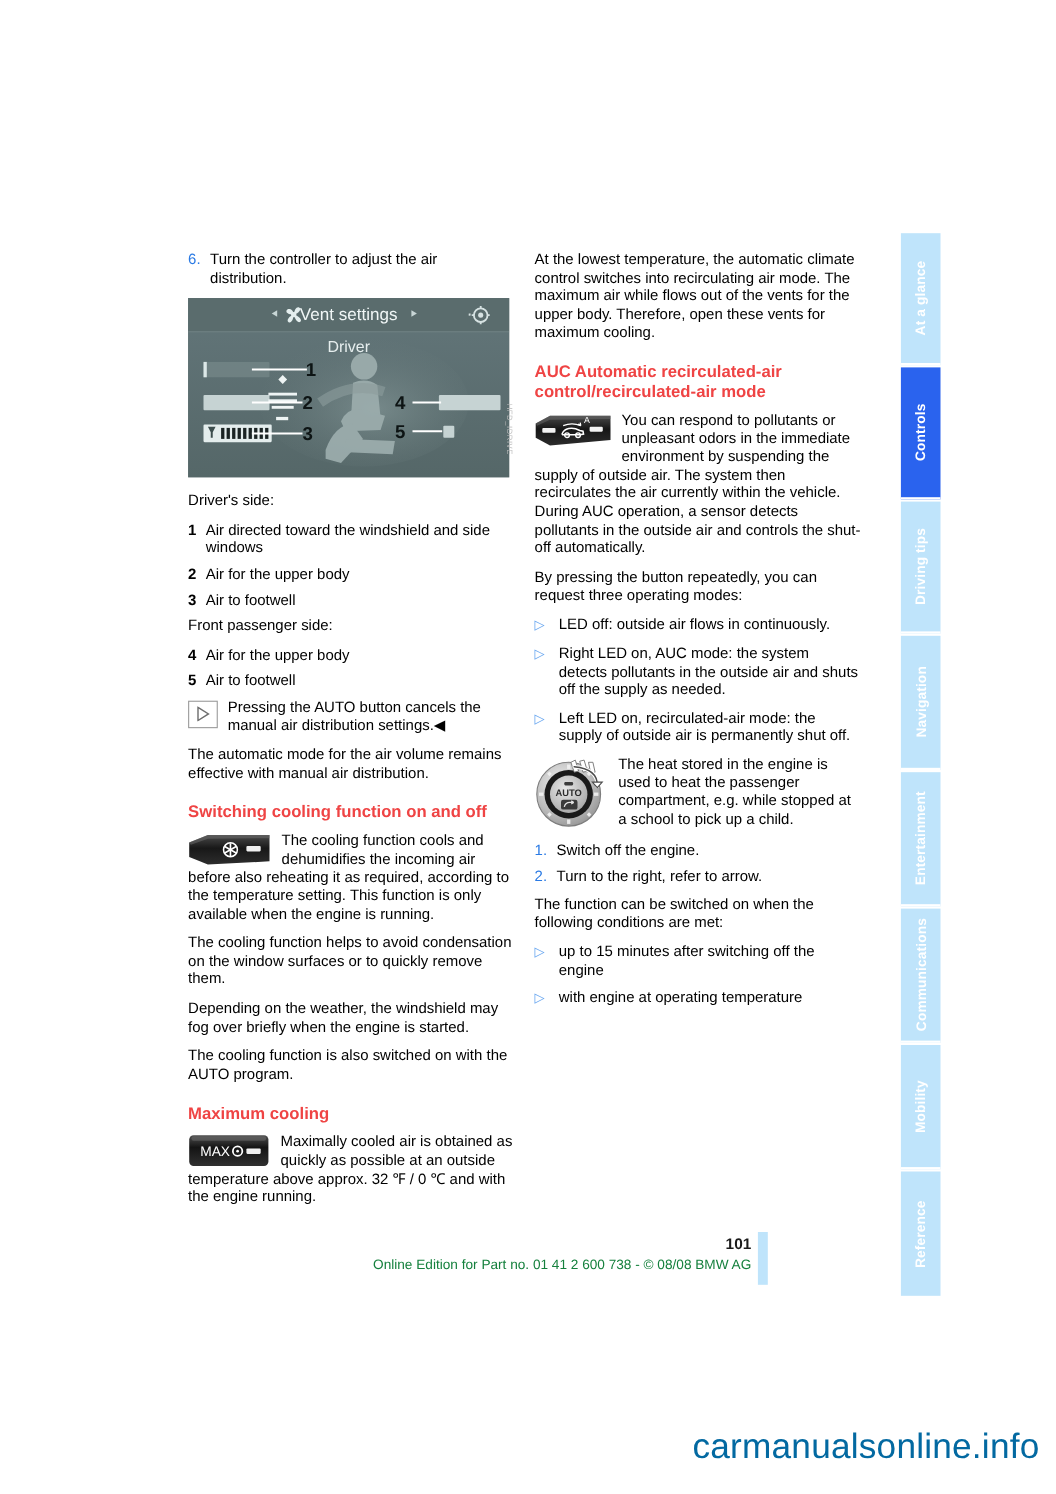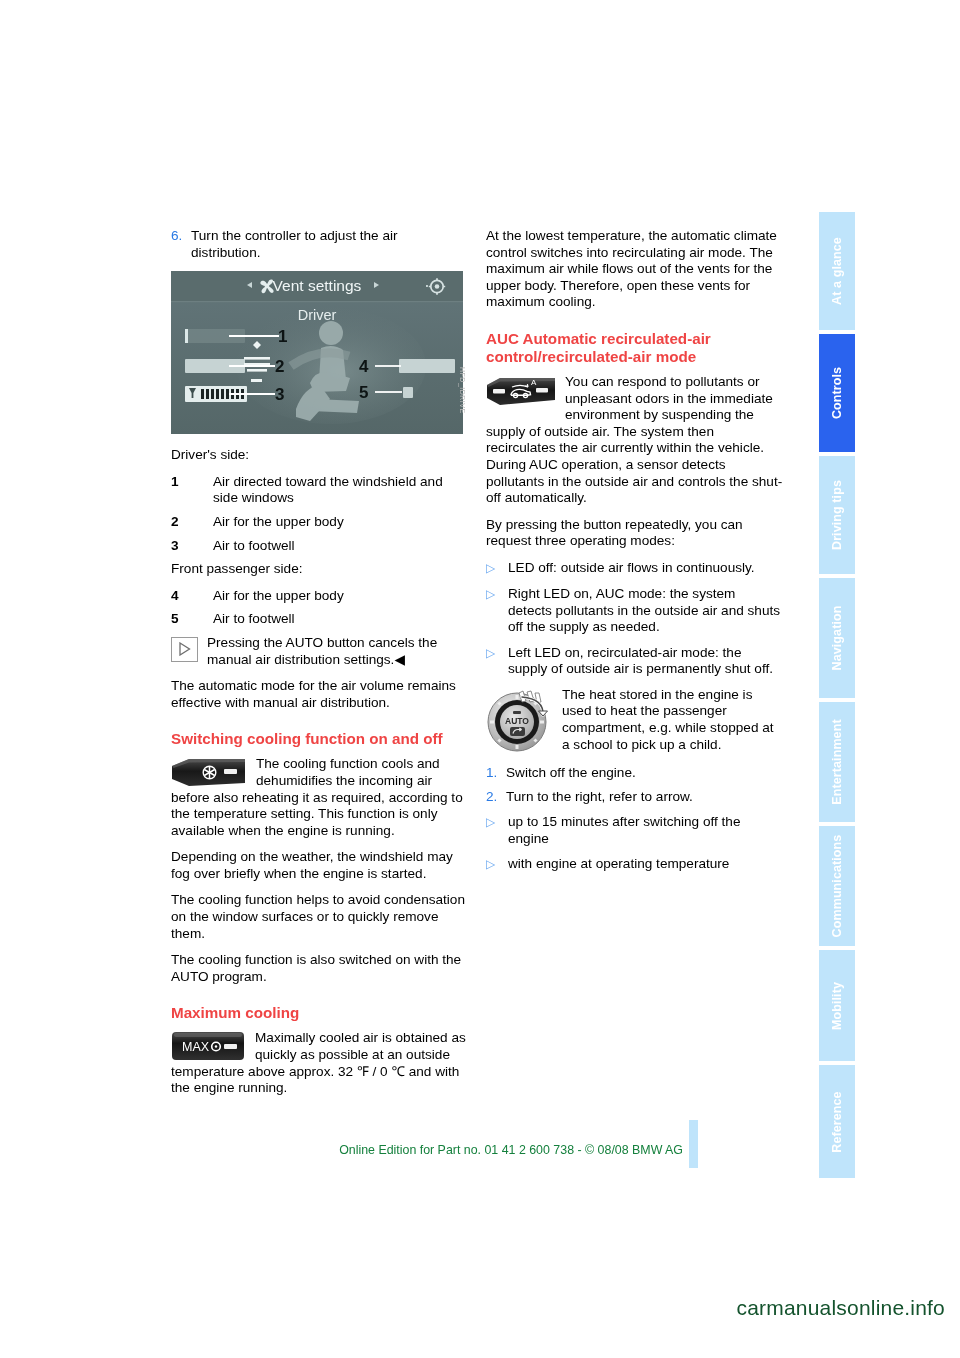--- a/index.html
+++ b/index.html
@@ -96,21 +96,21 @@
   
   .callout {
     display: flex;
     margin: 0 0 7px 0;
   }
   .callout .num {
     font-weight: bold;
     width: 16px;
     flex: 0 0 16px;
   }
-  .callout .txt { flex: 1; margin-left: 26px; }
+  .callout .txt { flex: 1; }
 
   
   .bullet {
     display: flex;
     margin: 0 0 9px 0;
   }
   .bullet .tri {
     width: 22px;
     flex: 0 0 22px;
     color: #6ba8f0;
@@ -214,22 +214,22 @@
     position: absolute;
     left: 689px; top: 1120px;
     width: 9px; height: 48px;
     background: #bfe4fb;
   }
   #watermark {
     position: absolute;
     left: 0; top: 1296px;
     width: 945px;
     text-align: right;
-    font-size: 21px;
-    color: #14532d;
+    font-size: 32px;
+    color: #0369a1;
     letter-spacing: 0.2px;
   }
 </style>
 </head>
 <body>
 
 <div id="page">
 
   <div id="tab-rail">
     <div class="tab" style="top:0px;height:120px;">
@@ -413,22 +413,22 @@
             <line x1="2.3" y1="4.5" x2="12.7" y2="10.5"></line>
             <line x1="2.3" y1="10.5" x2="12.7" y2="4.5"></line>
           </g>
           <rect x="53" y="12" width="13" height="5" rx="1" fill="#f0f0f0"></rect>
         </svg>
       </div>
       <p class="body">The cooling function cools and dehumidifies the incoming air before also reheating it as required, according to the temperature setting. This function is only available when the engine is running.</p>
       <div class="clearer"></div>
     </div>
 
+    <p class="body">The cooling function helps to avoid condensation on the window surfaces or to quickly remove them.</p>
     <p class="body">Depending on the weather, the windshield may fog over briefly when the engine is started.</p>
-    <p class="body">The cooling function helps to avoid condensation on the window surfaces or to quickly remove them.</p>
     <p class="body">The cooling function is also switched on with the AUTO program.</p>
 
     <h2 class="section">Maximum cooling</h2>
 
     <div class="iconblock">
       <div class="icon-float btn-max">
         <svg width="74" height="30" viewBox="0 0 74 30">
           <defs>
             <linearGradient id="mxg" x1="0" y1="0" x2="0" y2="1">
               <stop offset="0%" stop-color="#4e4e4e"></stop>
@@ -553,28 +553,30 @@
 
     <div class="step">
       <span class="num">1.</span>
       <span class="txt">Switch off the engine.</span>
     </div>
     <div class="step">
       <span class="num">2.</span>
       <span class="txt">Turn to the right, refer to arrow.</span>
     </div>
 
+    <p class="body">The function can be switched on when the following conditions are met:</p>
 
     <div class="bullet">
       <span class="tri">▷</span>
       <span class="txt">up to 15 minutes after switching off the engine</span>
     </div>
     <div class="bullet">
       <span class="tri">▷</span>
       <span class="txt">with engine at operating temperature</span>
     </div>
   </div>
 
+  <div id="pagenum">101</div>
   <div id="edition">Online Edition for Part no. 01 41 2 600 738 - © 08/08 BMW AG</div>
   <div id="footbar"></div>
   <div id="watermark">carmanualsonline.info</div>
 
 </div>
 
 </body></html>

